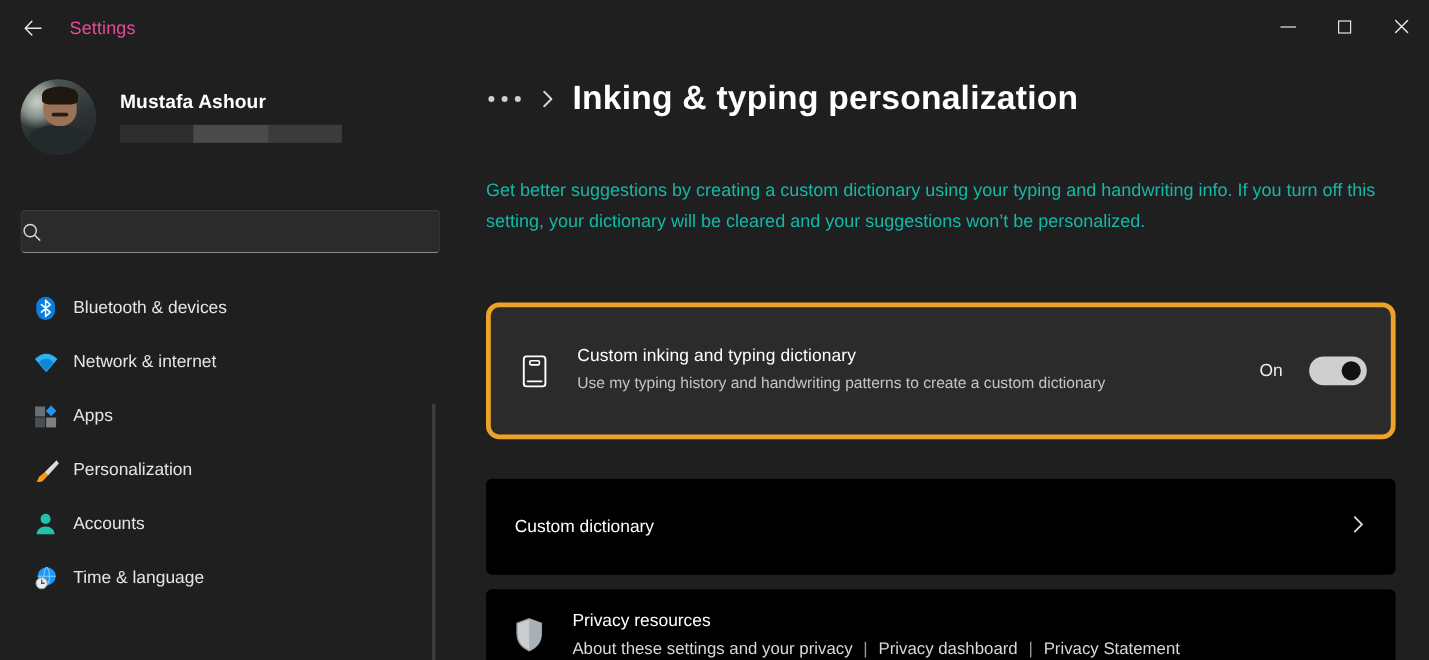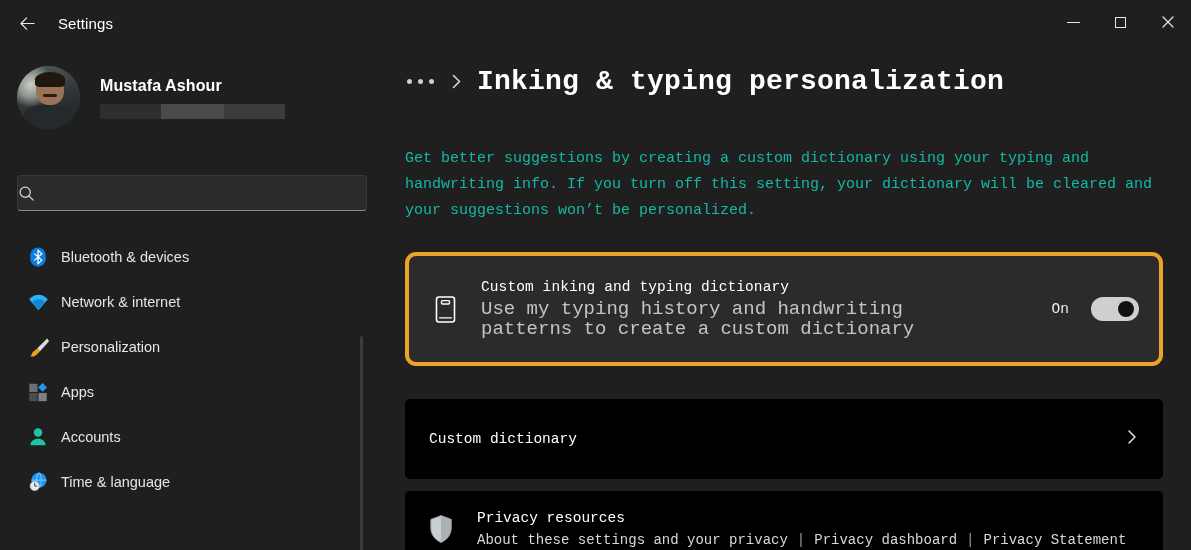--- a/index.html
+++ b/index.html
@@ -19,21 +19,21 @@
     background: #1f1f1f;
   }
   .back-btn {
     position: absolute; left: 10px; top: 8px;
     width: 34px; height: 30px;
     display: flex; align-items: center; justify-content: center;
     border-radius: 4px; cursor: pointer;
   }
   .app-title {
     position: absolute; left: 58px; top: 15px;
-    font-size: 15px; color: #ffffff; letter-spacing: .1px;
+    font-size: 15px; color: #ec4899; letter-spacing: .1px;
   }
   .wincontrols { position: absolute; right: 0; top: 0; display: flex; height: 44px; }
   .wc {
     width: 47px; height: 44px;
     display: flex; align-items: center; justify-content: center;
     cursor: pointer;
   }
   .wc-min { width: 13px; height: 1px; background: #e6e6e6; }
   .wc-max { width: 11px; height: 11px; border: 1.3px solid #e6e6e6; }
 
@@ -96,21 +96,21 @@
   }
   .navicon { width: 24px; height: 24px; flex: none; display: flex; align-items: center; justify-content: center; }
   .navlabel { margin-left: 11px; font-size: 14.5px; color: #e5e5e5; }
 
   .sb-track {
     position: absolute; left: 360px; top: 290px;
     width: 3px; height: 260px; background: #3c3c3c; border-radius: 2px;
   }
 
   
-  .main { position: absolute; left: 368px; top: 46px; width: 823px; height: 504px; font-family: Liberation Mono, monospace; }
+  .main { position: absolute; left: 368px; top: 46px; width: 823px; height: 504px; }
 
   .breadcrumb { position: absolute; left: 37px; top: 20px; display: flex; align-items: center; }
   .bc-dots { display: flex; gap: 6px; align-items: center; cursor: pointer; padding: 6px 2px; }
   .dot { width: 5px; height: 5px; border-radius: 50%; background: #d0d0d0; }
   .bc-sep { margin: 0 14px; display: flex; }
   .page-title { font-size: 28px; font-weight: bold; color: #ffffff; letter-spacing: .2px; }
 
   .desc {
     position: absolute; left: 37px; top: 100px; width: 770px;
     font-size: 15px; line-height: 26px; color: #14b8a6;
@@ -121,21 +121,21 @@
     background: #000000; border-radius: 5px;
   }
   .card.hl {
     left: 37px; top: 206px; width: 758px; height: 114px;
     border: 4px solid #eda32a; border-radius: 11px; background: #2b2b2b;
   }
   .card-inner { display: flex; align-items: center; height: 100%; padding: 0 20px; }
   .card-icon { width: 32px; flex: none; display: flex; align-items: center; justify-content: center; }
   .card-body { flex: 1; margin-left: 20px; }
   .card-title { font-size: 14.5px; color: #ffffff; letter-spacing: .1px; }
-  .card-sub { font-size: 19px; color: #c4c4c4; line-height: 20px; margin-top: 4px; max-width: 470px; }
+  .card-sub { font-size: 13px; color: #c4c4c4; line-height: 20px; margin-top: 4px; max-width: 470px; }
 
   .toggle-group { display: flex; align-items: center; flex: none; }
   .toggle-label { font-size: 14.5px; color: #ededed; margin-right: 22px; }
   .toggle {
     width: 48px; height: 24px; border-radius: 12px;
     background: #cfcfcf; position: relative; cursor: pointer;
   }
   .toggle .knob {
     position: absolute; top: 4px; right: 5px;
     width: 16px; height: 16px; border-radius: 50%; background: #121212;
@@ -226,38 +226,38 @@
           <svg width="23" height="23" viewBox="0 0 24 24">
             <path d="M2.2 8.6 C5.6 5.4 8.6 4 12 4 C15.4 4 18.4 5.4 21.8 8.6 L12 20 Z" fill="#2bb3f0"></path>
             <path d="M5.6 11.4 C8 9.3 9.9 8.4 12 8.4 C14.1 8.4 16 9.3 18.4 11.4 L12 19 Z" fill="#0f86d8"></path>
           </svg>
         </span>
         <span class="navlabel">Network &amp; internet</span>
       </div>
 
       <div class="navitem">
         <span class="navicon">
-          <svg width="23" height="23" viewBox="0 0 24 24">
-            <path d="M21 2.6 L10.6 13 L13.6 16 L23 5.4 Z" fill="#d8dde2"></path>
-            <path d="M10.6 13 L13.6 16 L9.4 20.2 C8 21.6 5.2 21.8 3.4 21.2 C5 20 5 18.6 5.6 17.2 Z" fill="#f29b1d"></path>
-          </svg>
-        </span>
-        <span class="navlabel">Personalization</span>
-      </div>
-
-      <div class="navitem">
-        <span class="navicon">
           <svg width="22" height="22" viewBox="0 0 24 24">
             <rect x="2.5" y="3" width="9" height="9" fill="#6b6f73"></rect>
             <rect x="2.5" y="13" width="9" height="9" fill="#4a4e52"></rect>
             <rect x="12.5" y="13" width="9" height="9" fill="#7d8186"></rect>
             <path d="M17 2.2 L21.8 7 L17 11.8 L12.2 7 Z" fill="#2196f3"></path>
           </svg>
         </span>
         <span class="navlabel">Apps</span>
+      </div>
+
+      <div class="navitem">
+        <span class="navicon">
+          <svg width="23" height="23" viewBox="0 0 24 24">
+            <path d="M21 2.6 L10.6 13 L13.6 16 L23 5.4 Z" fill="#d8dde2"></path>
+            <path d="M10.6 13 L13.6 16 L9.4 20.2 C8 21.6 5.2 21.8 3.4 21.2 C5 20 5 18.6 5.6 17.2 Z" fill="#f29b1d"></path>
+          </svg>
+        </span>
+        <span class="navlabel">Personalization</span>
       </div>
 
       <div class="navitem">
         <span class="navicon">
           <svg width="22" height="22" viewBox="0 0 24 24">
             <circle cx="12" cy="7" r="4.6" fill="#21c3a6"></circle>
             <path d="M3.8 21 C3.8 16.6 7.4 13.8 12 13.8 C16.6 13.8 20.2 16.6 20.2 21 Z" fill="#21c3a6"></path>
           </svg>
         </span>
         <span class="navlabel">Accounts</span>

